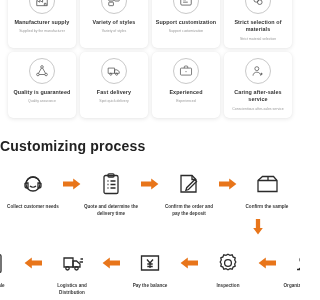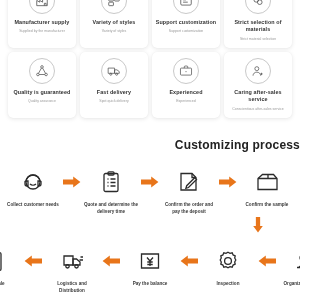--- a/index.html
+++ b/index.html
@@ -49,22 +49,22 @@
   }
   .card-sub {
     font-size: 3.5px;
     color: #999999;
     line-height: 1.3;
     margin-top: 3px;
   }
 
   
   .section-title {
-    text-align: right;
-    font-size: 12px;
+    text-align: left;
+    font-size: 14px;
     font-weight: bold;
     color: #222222;
     margin-top: 20px;
     letter-spacing: 0.2px;
   }
 
   
   .flow { padding: 0 6px; }
   .flow-row {
     display: flex;

